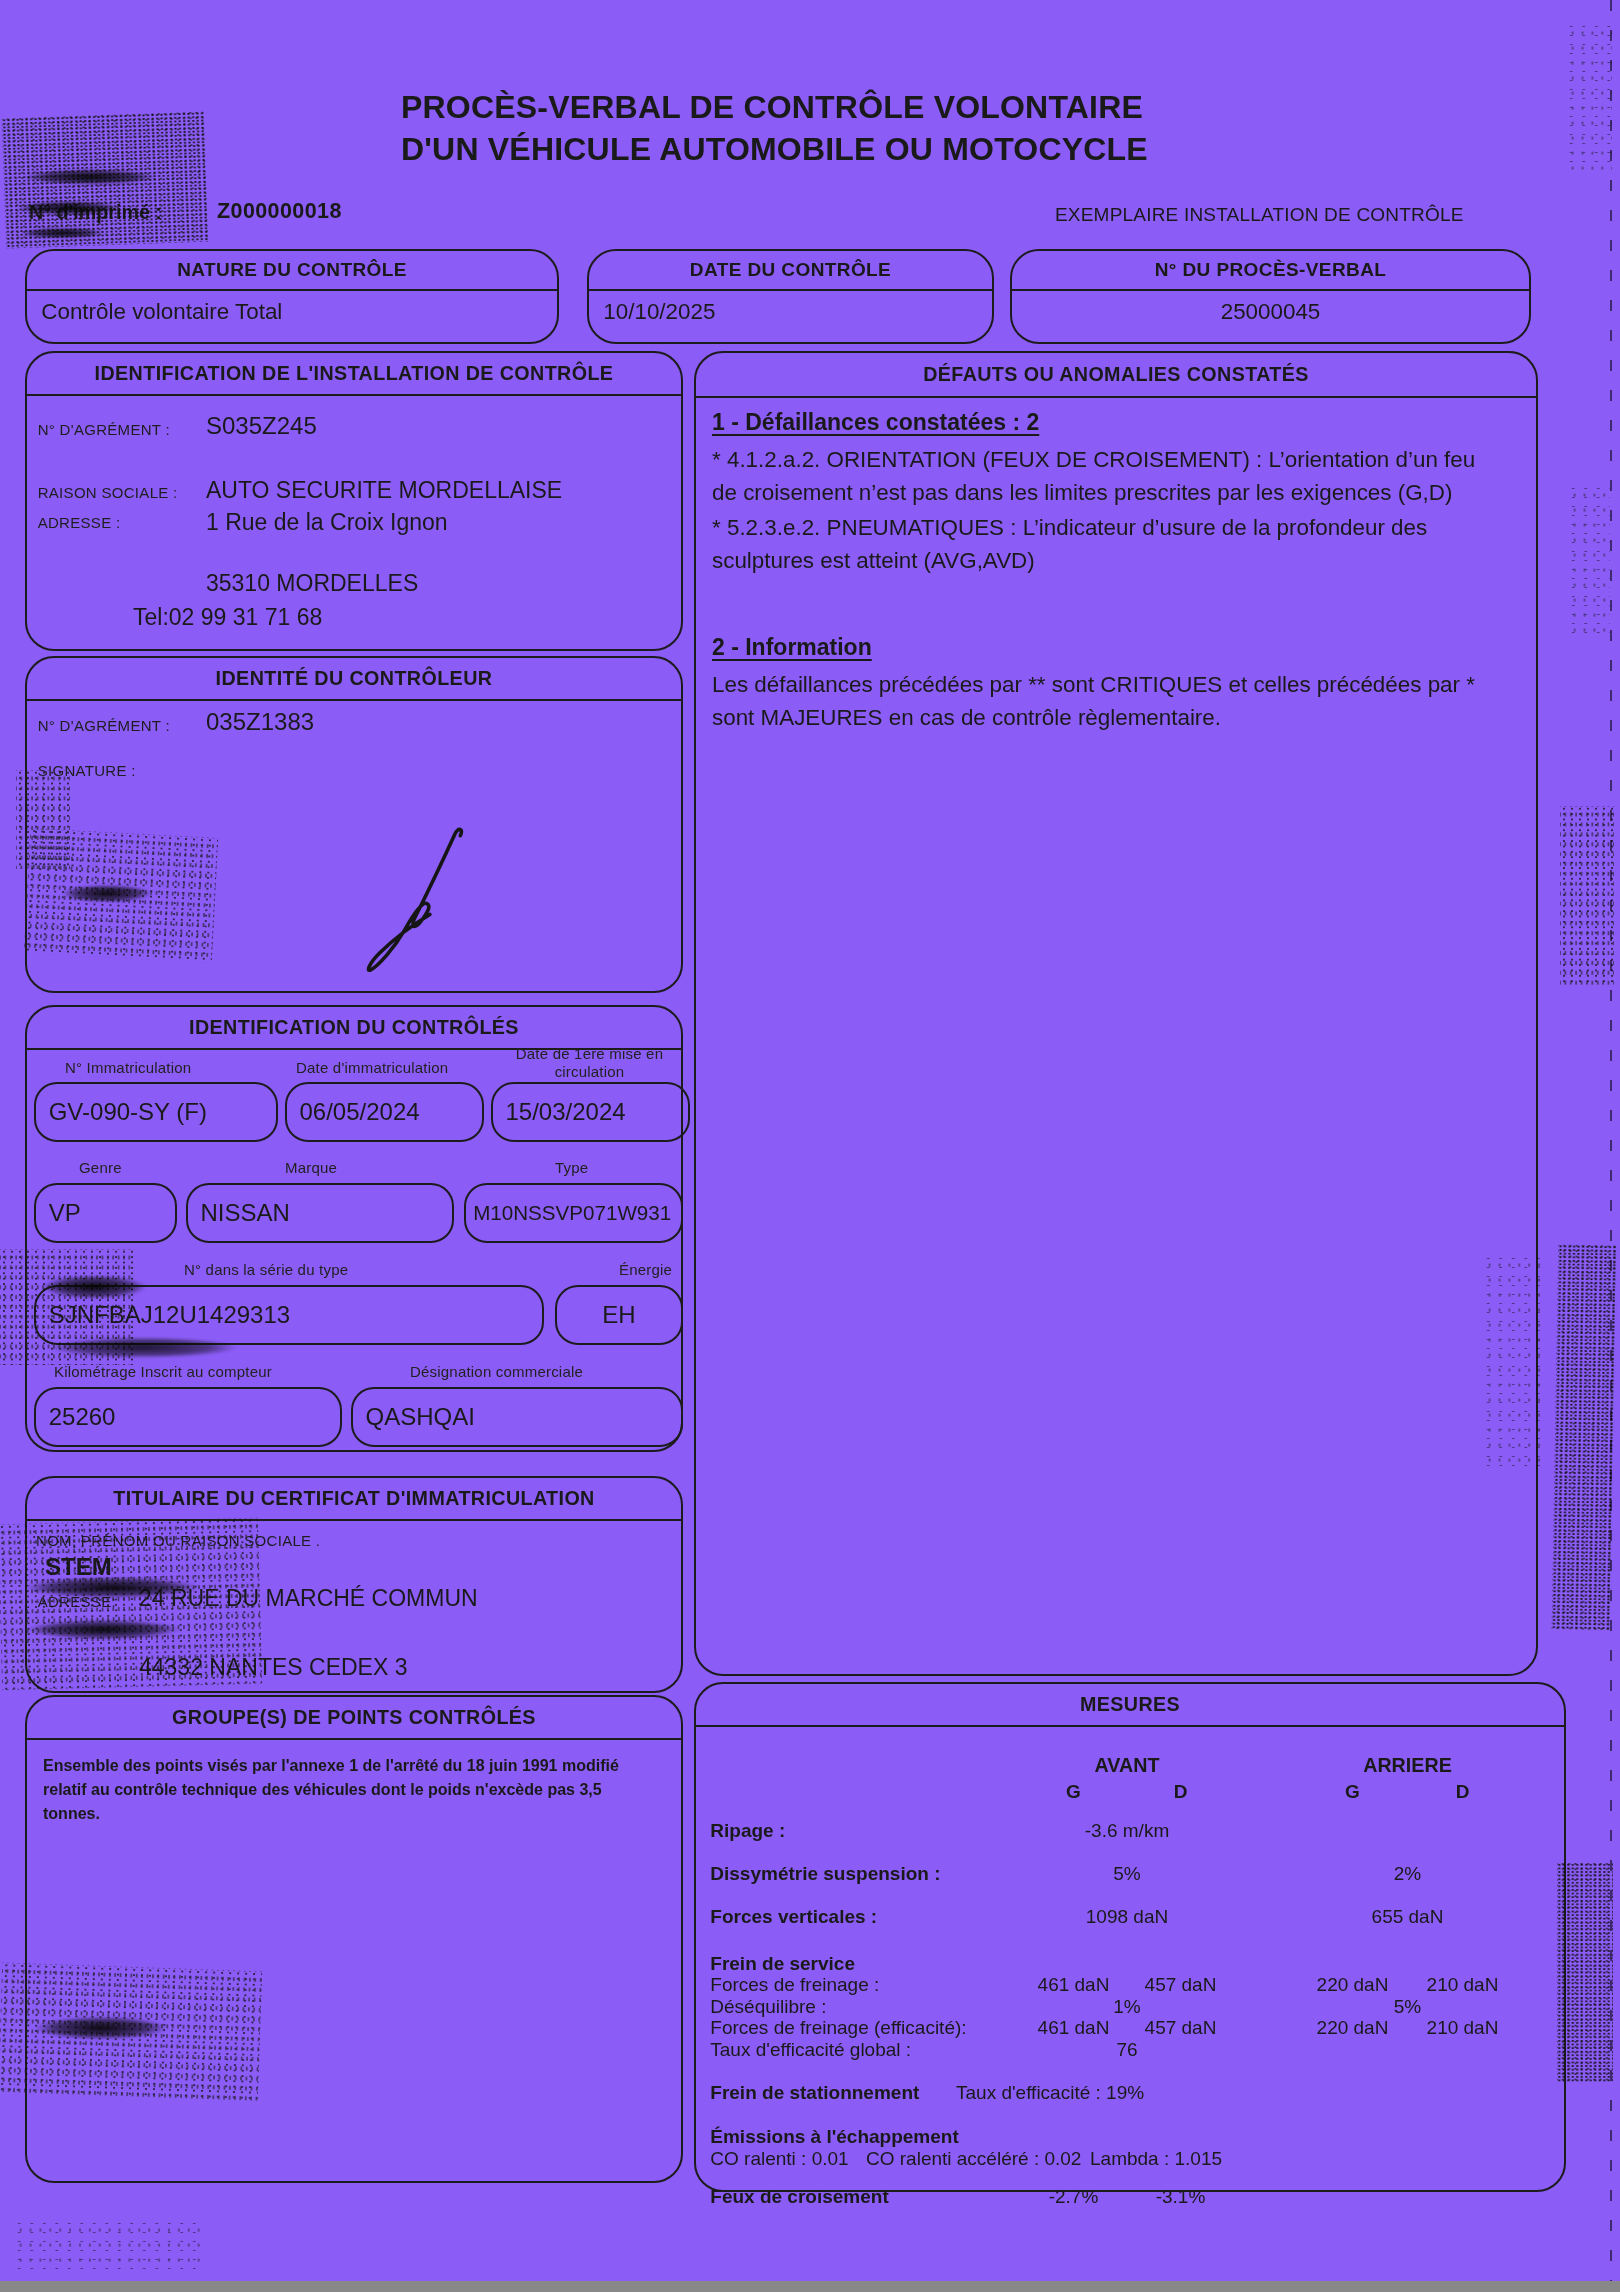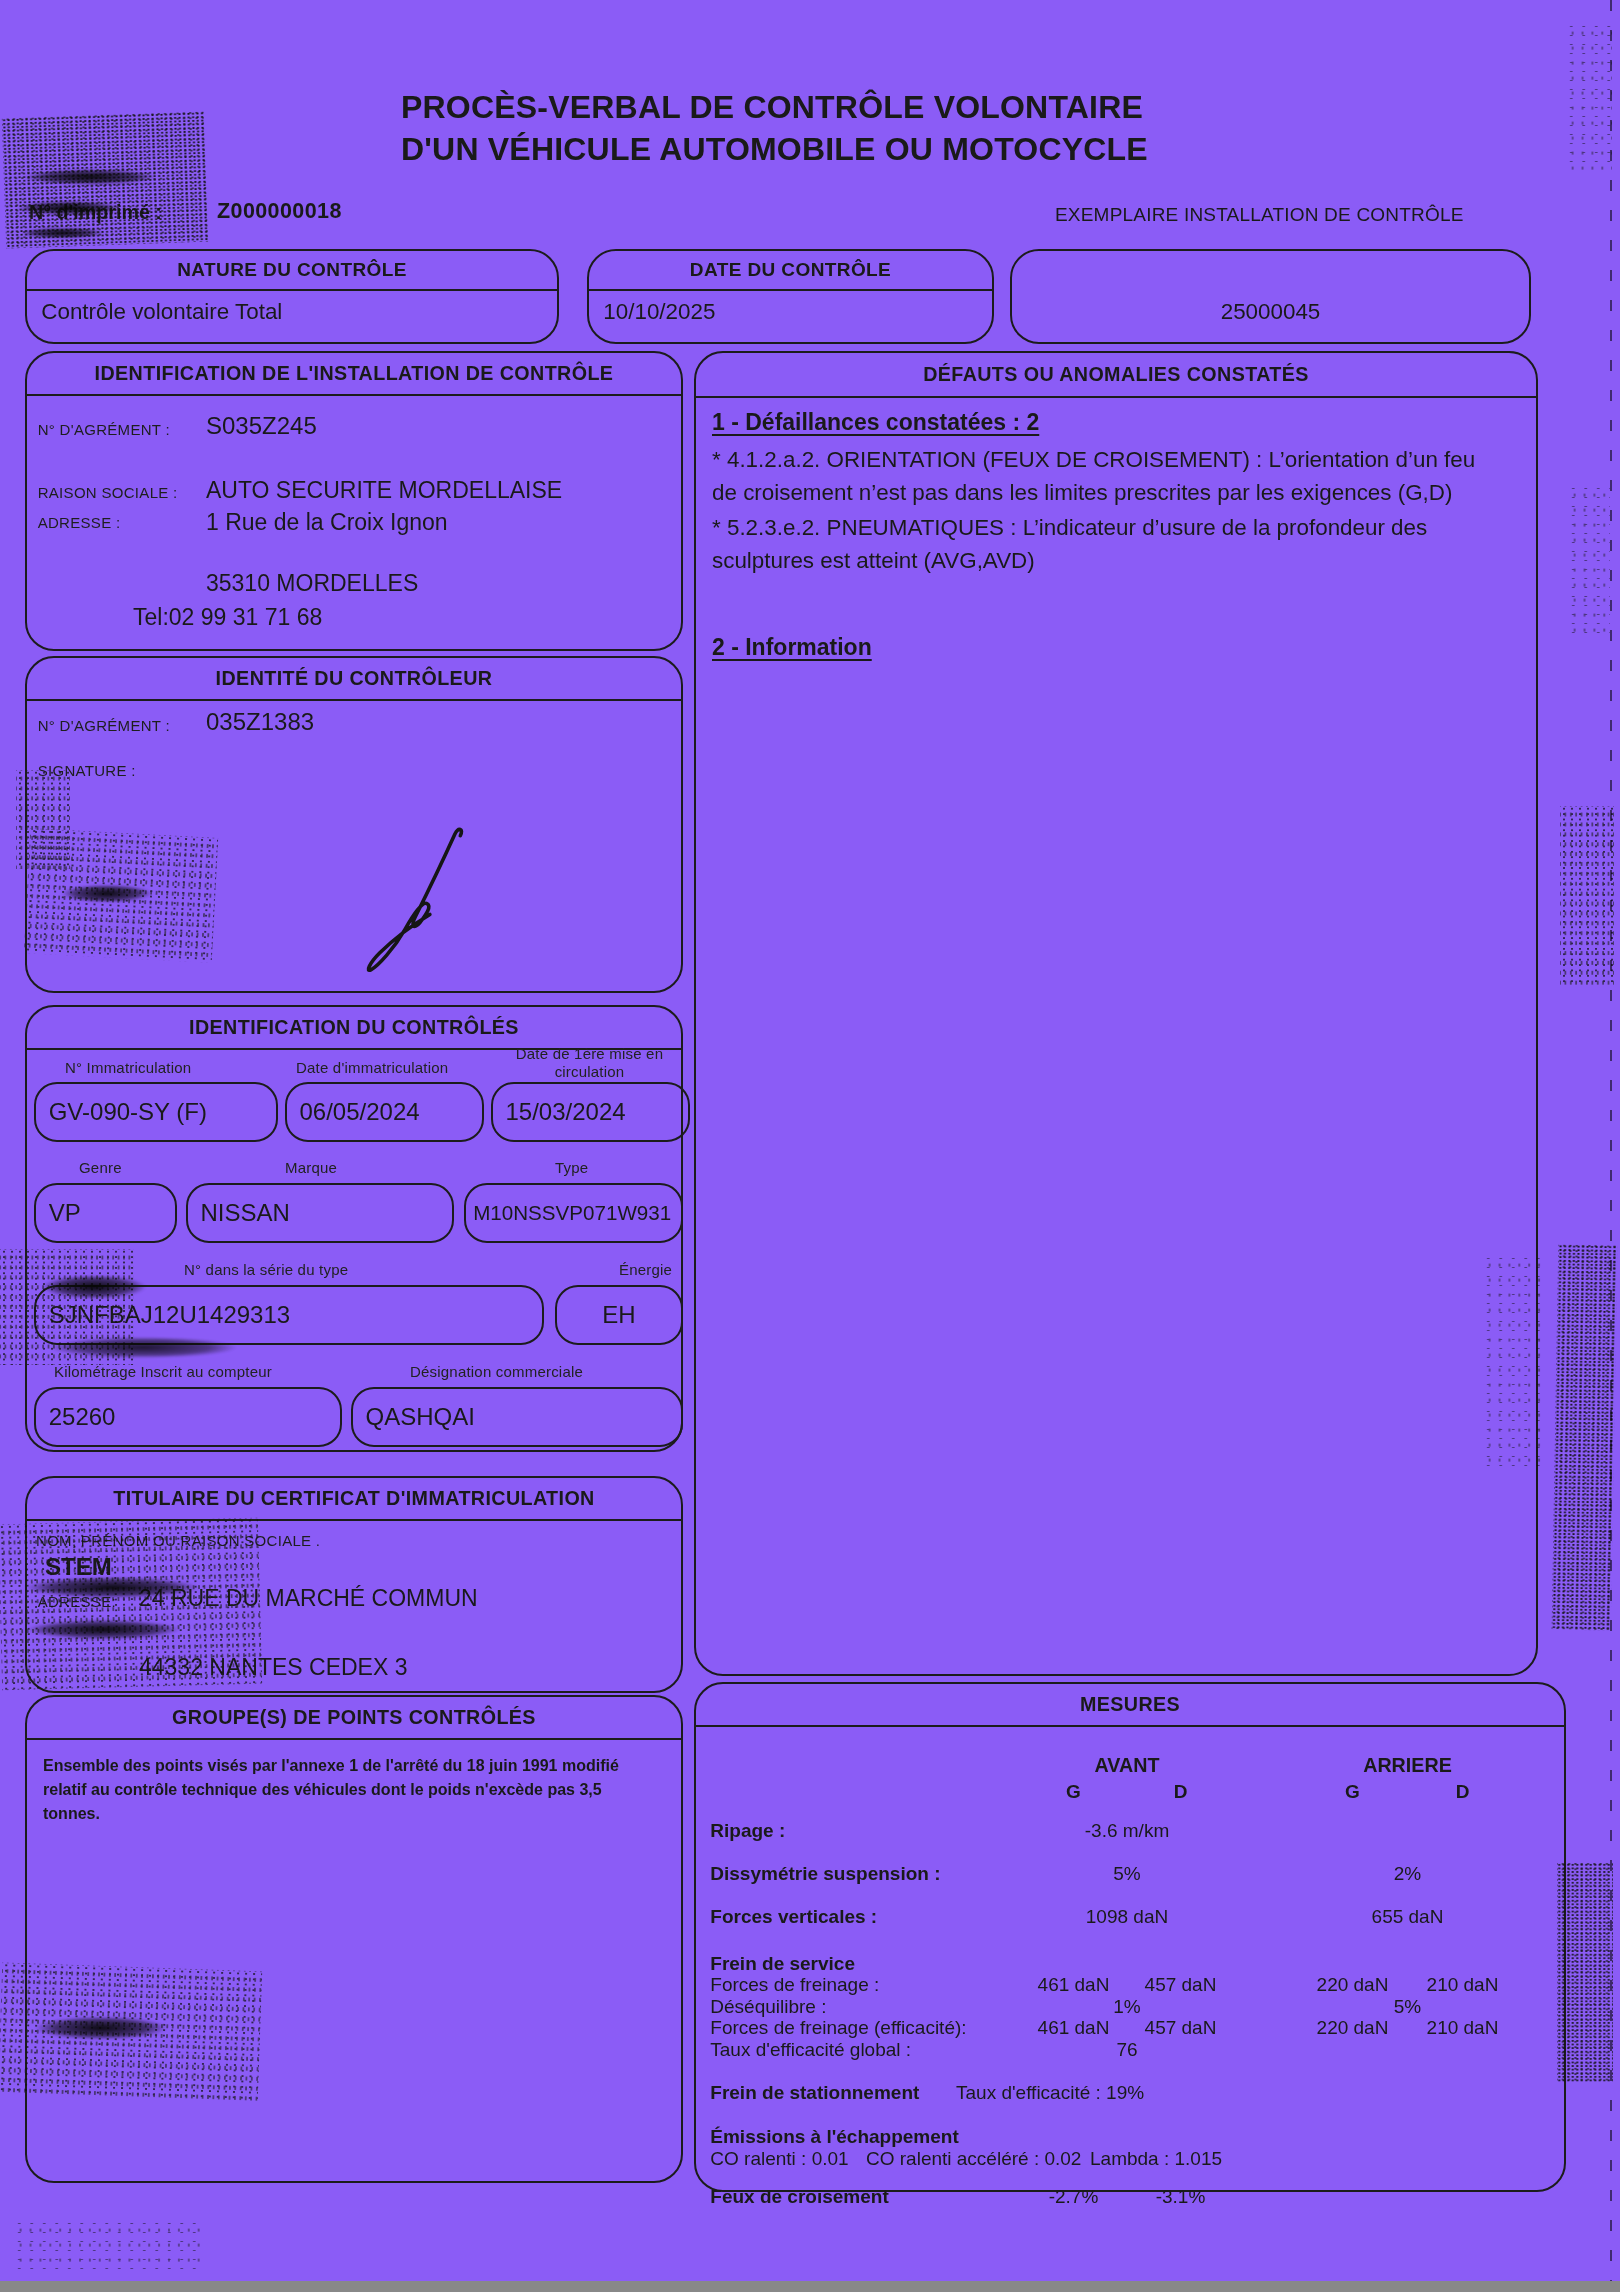--- a/index.html
+++ b/index.html
@@ -56,20 +56,21 @@
 
   <div class="sbox" style="left:25px;top:249px;width:530px;height:91px;">
     <div class="shead" style="height:38px;font-size:19px;">NATURE DU CONTRÔLE</div>
     <div class="abs" style="left:14.3px;top:48px;font-size:22.4px;">Contrôle volontaire Total</div>
   </div>
   <div class="sbox" style="left:587px;top:249px;width:403px;height:91px;">
     <div class="shead" style="height:38px;font-size:19px;">DATE DU CONTRÔLE</div>
     <div class="abs" style="left:14.3px;top:48px;font-size:22.4px;">10/10/2025</div>
   </div>
   <div class="sbox" style="left:1010px;top:249px;width:517px;height:91px;">
+    <div class="shead" style="height:38px;font-size:19px;">N° DU PROCÈS-VERBAL</div>
     <div class="abs" style="left:0;top:48px;width:100%;text-align:center;font-size:22.4px;">25000045</div>
   </div>
 
   <div class="sbox" style="left:25px;top:351px;width:654px;height:296px;">
     <div class="shead" style="height:41px;font-size:19.7px;">IDENTIFICATION DE L'INSTALLATION DE CONTRÔLE</div>
     <div class="slabel" style="left:10.7px;top:68px;">N° D'AGRÉMENT :</div>
     <div class="sval" style="left:179px;top:59px;font-size:24px;">S035Z245</div>
     <div class="slabel" style="left:10.7px;top:131px;">RAISON SOCIALE :</div>
     <div class="sval" style="left:179px;top:124px;">AUTO SECURITE MORDELLAISE</div>
     <div class="slabel" style="left:10.7px;top:161px;">ADRESSE :</div>
@@ -88,20 +89,21 @@
     </svg>
   </div>
 
   <div class="sbox" style="left:694px;top:351px;width:840px;height:1321px;">
     <div class="shead" style="height:43px;font-size:19.7px;">DÉFAUTS OU ANOMALIES CONSTATÉS</div>
     <div class="abs" style="left:16px;top:56px;width:792px;">
       <p class="dtitle">1 - Défaillances constatées : 2</p>
       <p class="dpar">* 4.1.2.a.2. ORIENTATION (FEUX DE CROISEMENT) : L’orientation d’un feu de croisement n’est pas dans les limites prescrites par les exigences (G,D)</p>
       <p class="dpar">* 5.2.3.e.2. PNEUMATIQUES : L’indicateur d’usure de la profondeur des sculptures est atteint (AVG,AVD)</p>
       <p class="dtitle" style="margin-top:57px;">2 - Information</p>
+      <p class="dpar">Les défaillances précédées par ** sont CRITIQUES et celles précédées par * sont MAJEURES en cas de contrôle règlementaire.</p>
     </div>
   </div>
 
   <div class="sbox" style="left:25px;top:1005px;width:654px;height:443px;">
     <div class="shead" style="height:41px;font-size:19.7px;">IDENTIFICATION DU CONTRÔLÉS</div>
 
     <div class="flabel" style="left:38px;top:52px;">N° Immatriculation</div>
     <div class="flabel" style="left:269px;top:52px;">Date d'immatriculation</div>
     <div class="flabel" style="left:473px;top:38px;width:179px;text-align:center;line-height:18px;">Date de 1ère mise en circulation</div>
     <div class="fbox" style="left:7.2px;top:75px;width:240px;height:56px;">

